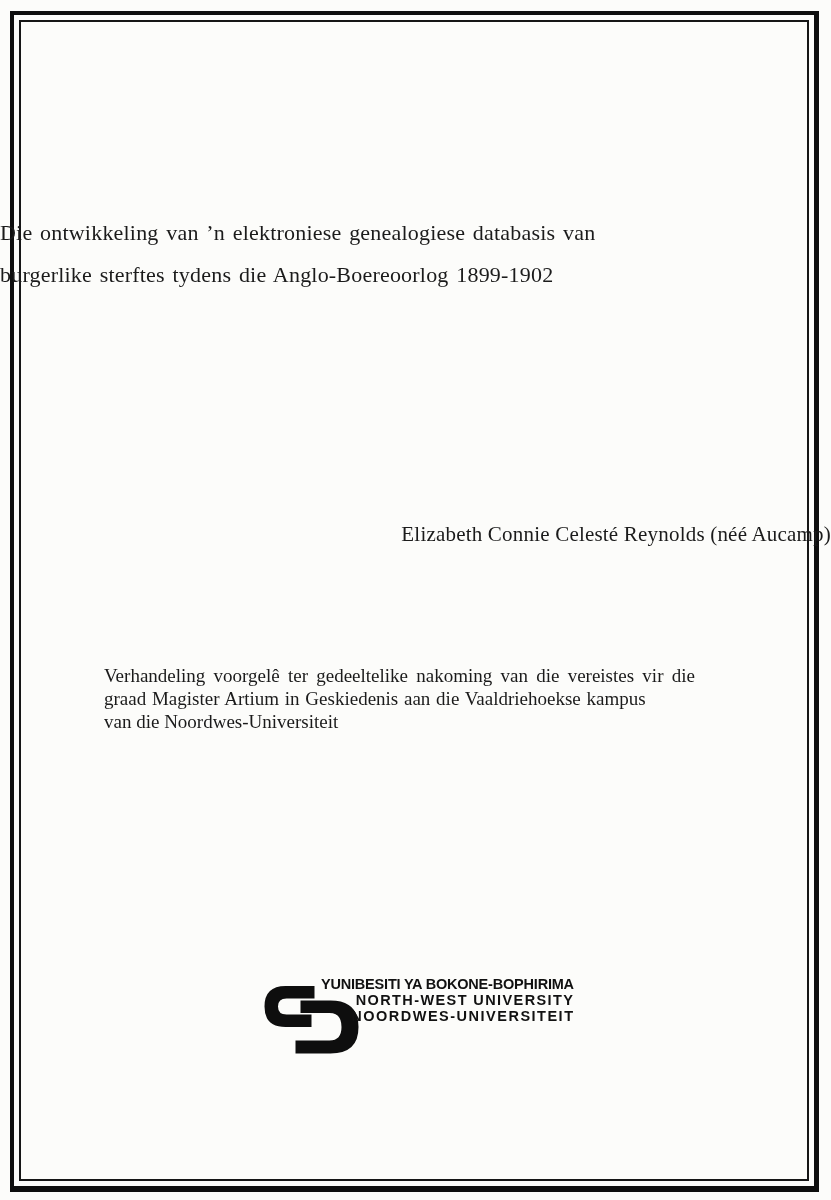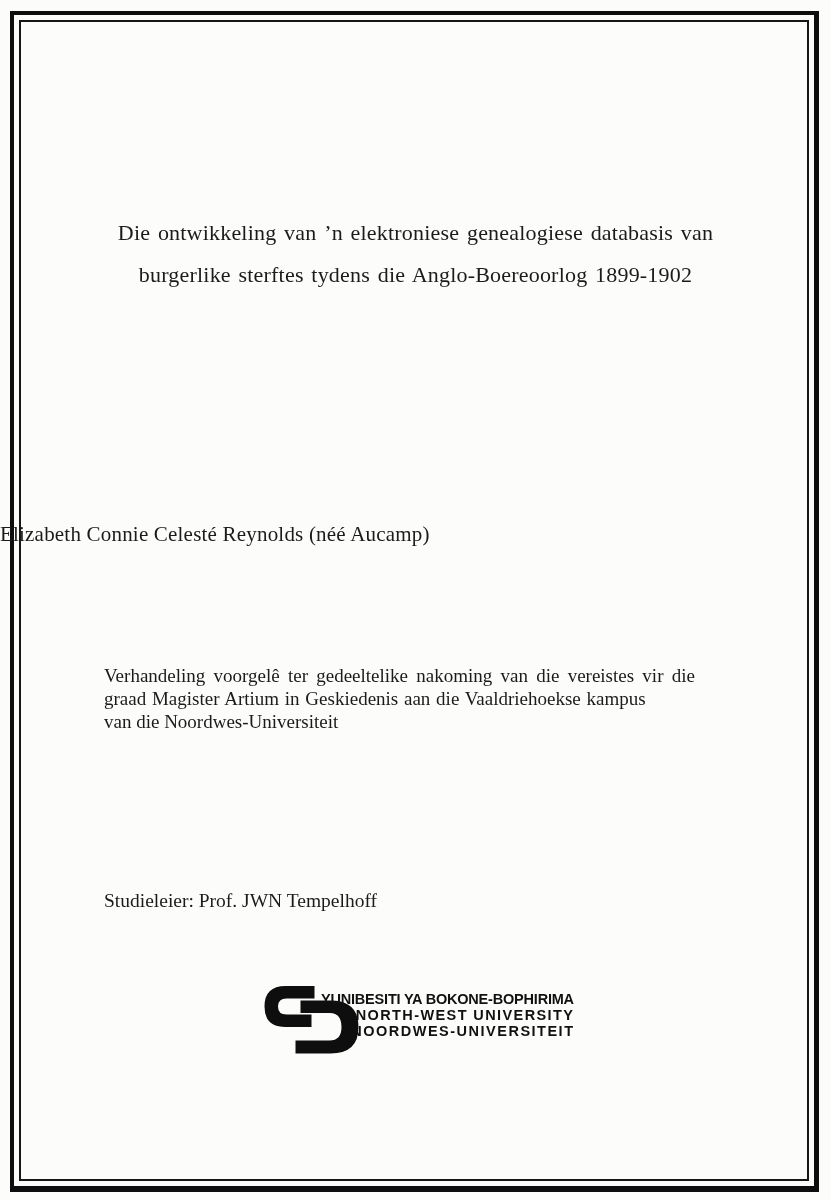--- a/index.html
+++ b/index.html
@@ -25,38 +25,37 @@
   }
   .frame-inner {
     position: absolute;
     left: 5px; top: 5px; right: 5px; bottom: 5px;
     border: 2px solid #161616;
   }
   
   .title-block {
     position: absolute;
     left: 0; top: 212px; width: 831px;
-    text-align: center;
     font-size: 22px;
     line-height: 42px;
     word-spacing: 2px;
     letter-spacing: 0.2px;
   }
   
   .byline {
     position: absolute;
     left: 0; top: 439px; width: 831px;
     text-align: center;
     font-size: 19px;
   }
   
   .author-line {
     position: absolute;
     left: 0; top: 522px; width: 831px;
-    text-align: left;
+    text-align: right;
     font-size: 21px;
     letter-spacing: 0.2px;
   }
   
   .submission {
     position: absolute;
     left: 104px; top: 664px; width: 620px;
     font-size: 19px;
     line-height: 23px;
   }
@@ -74,21 +73,21 @@
   .logo {
     position: absolute;
     left: 257px; top: 974px; width: 322px; height: 86px;
   }
   .logo-mark {
     position: absolute;
     left: 0; top: 4px;
   }
   .logo-text {
     position: absolute;
-    left: 64px; top: 17px; width: 252px;
+    left: 64px; top: 2px; width: 252px;
     text-align: right;
     font-family: "Liberation Sans", "DejaVu Sans", sans-serif;
     font-weight: 700;
     font-size: 14.5px;
     line-height: 16px;
     color: #111111;
     white-space: nowrap;
   }
   .logo-text .lt1 { letter-spacing: -0.2px; }
   .logo-text .lt2 { letter-spacing: 1.4px; margin-right: -1.4px; }
@@ -111,21 +110,20 @@
 
   <div class="author-line">Elizabeth Connie Celesté Reynolds (néé Aucamp)</div>
 
   <div class="submission">
     <div class="j1">Verhandeling voorgelê ter gedeeltelike nakoming van die vereistes vir die</div>
     <div class="j2"><span>graad </span><span class="degree">Magister Artium</span><span> in Geskiedenis aan die Vaaldriehoekse kampus</span></div>
     <div>van die Noordwes-Universiteit</div>
   </div>
 
   <div class="supervisor-block">
-    <div>Studieleier: Prof. JWN Tempelhoff</div>
   </div>
 
   <div class="logo">
     <svg class="logo-mark" width="103" height="80" viewBox="0 0 102 80" xmlns="http://www.w3.org/2000/svg" aria-hidden="true">
       <path fill="#0e0e0e" d="M 57 8 L 28 8 Q 7 8 7 28.5 Q 7 49 28 49 L 54 49 L 54 36.5 L 29 36.5 Q 20.5 36.5 20.5 28.5 Q 20.5 20.5 29 20.5 L 57 20.5 Z"></path>
       <path fill="#0e0e0e" d="M 38 75.5 L 73 75.5 Q 101 75.5 101 49 Q 101 22.5 73 22.5 L 43 22.5 L 43 35 L 72 35 Q 84 35 84 49 Q 84 62.5 72 62.5 L 38 62.5 Z"></path>
     </svg>
     <div class="logo-text">
       <div class="lt1">YUNIBESITI YA BOKONE-BOPHIRIMA</div>
       <div class="lt2">NORTH-WEST UNIVERSITY</div>

